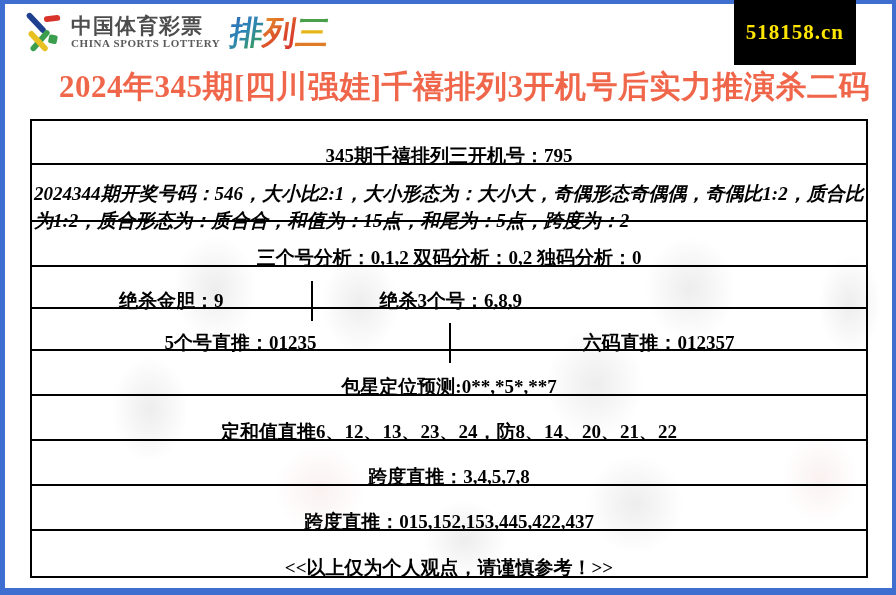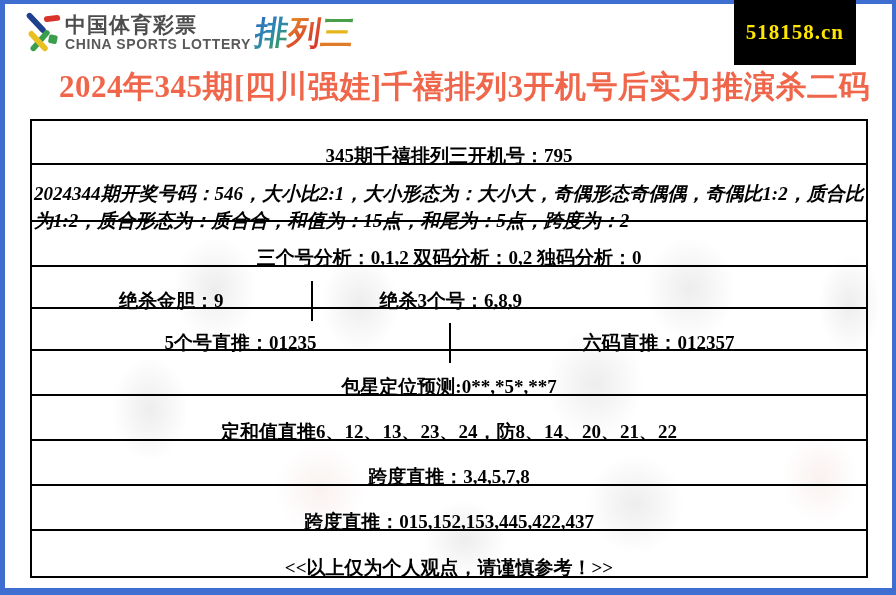--- a/index.html
+++ b/index.html
@@ -20,25 +20,25 @@
   
   .wm{position:absolute;border-radius:50%;pointer-events:none;z-index:0;}
   .wm.g{background:radial-gradient(closest-side,rgba(80,80,80,0.10),rgba(80,80,80,0) 70%);}
   .wm.p{background:radial-gradient(closest-side,rgba(205,120,110,0.10),rgba(205,120,110,0) 70%);}
 
   .header{
     position:relative;z-index:2;
     height:56px;display:flex;align-items:center;
     padding:0 18px 0 14px;background:#fff;
   }
-  .logo{display:flex;align-items:center;}
+  .logo{display:flex;align-items:center;gap:6px;}
   .logo-mark{width:46px;height:46px;flex:0 0 auto;}
   .brand-text{line-height:1;}
   .brand-cn{font-size:21px;font-weight:700;color:#4d4d4d;font-family:"Liberation Sans","DejaVu Sans",sans-serif;letter-spacing:1px;}
-  .brand-en{font-size:14px;font-weight:700;color:#5a5a5a;font-family:Liberation Sans, sans-serif;letter-spacing:0.6px;margin-top:2px;}
+  .brand-en{font-size:11px;font-weight:700;color:#5a5a5a;font-family:Liberation Serif, serif;letter-spacing:0.6px;margin-top:2px;}
   .game-name{display:flex;margin-left:4px;transform:skewX(-8deg);font-family:"Liberation Sans","DejaVu Sans",sans-serif;}
   .game-char{font-size:33px;font-weight:900;line-height:1;
     -webkit-background-clip:text;background-clip:text;color:transparent;}
   .game-char.c0{background-image:linear-gradient(135deg,#2e6cb5 0%,#2e86b5 45%,#3a9e4d 100%);}
   .game-char.c1{background-image:linear-gradient(135deg,#e6922a 0%,#da4a2b 60%,#d8342c 100%);}
   .game-char.c2{background-image:linear-gradient(180deg,#4aa04a 0%,#4aa04a 34%,#e6b517 34%,#e6b517 67%,#e07b28 67%,#e07b28 100%);}
   .spacer{flex:1;}
   .badge{
     background:#000;color:#ffe600;font-weight:700;font-size:21px;
     padding:20px 12px;letter-spacing:1px;margin-right:18px;

